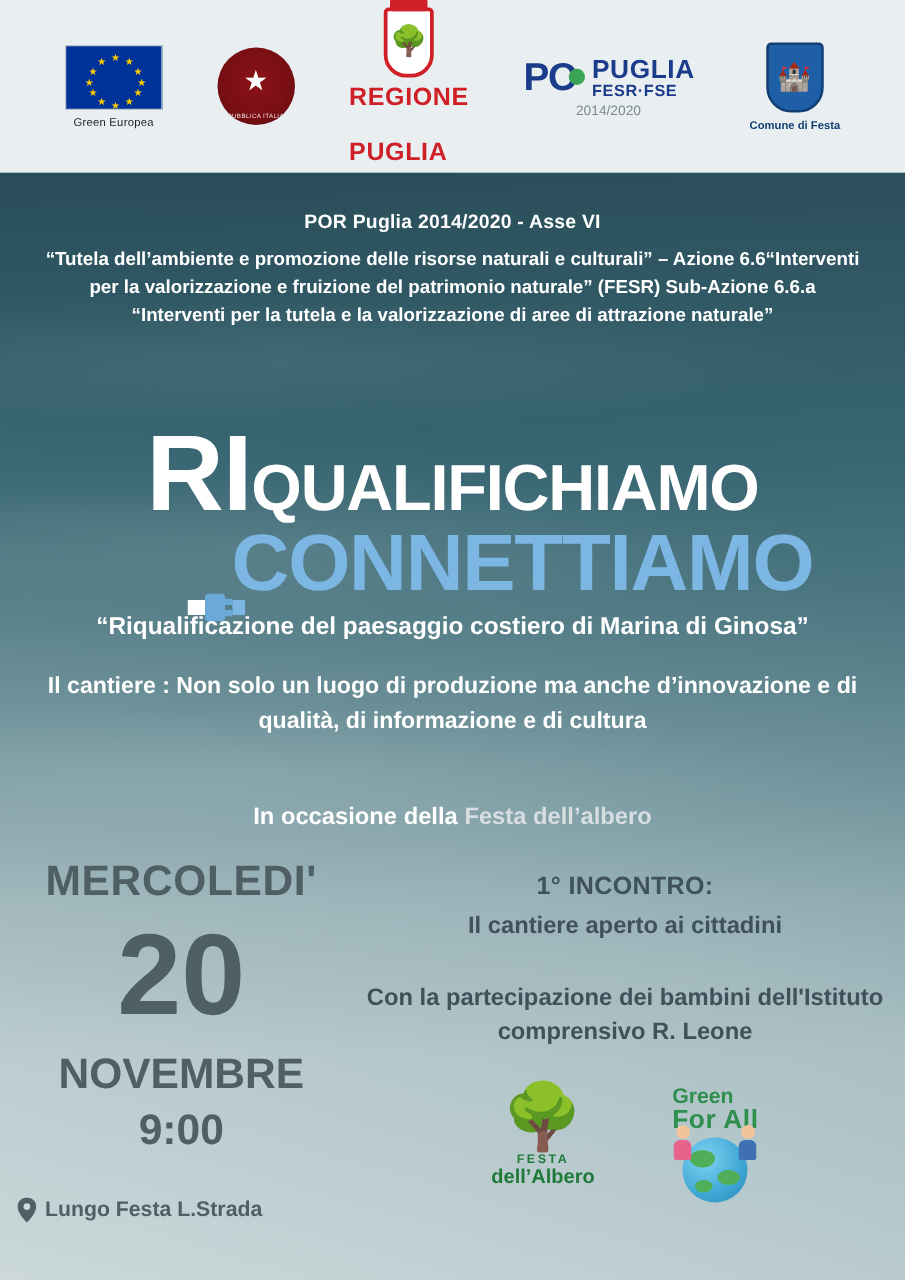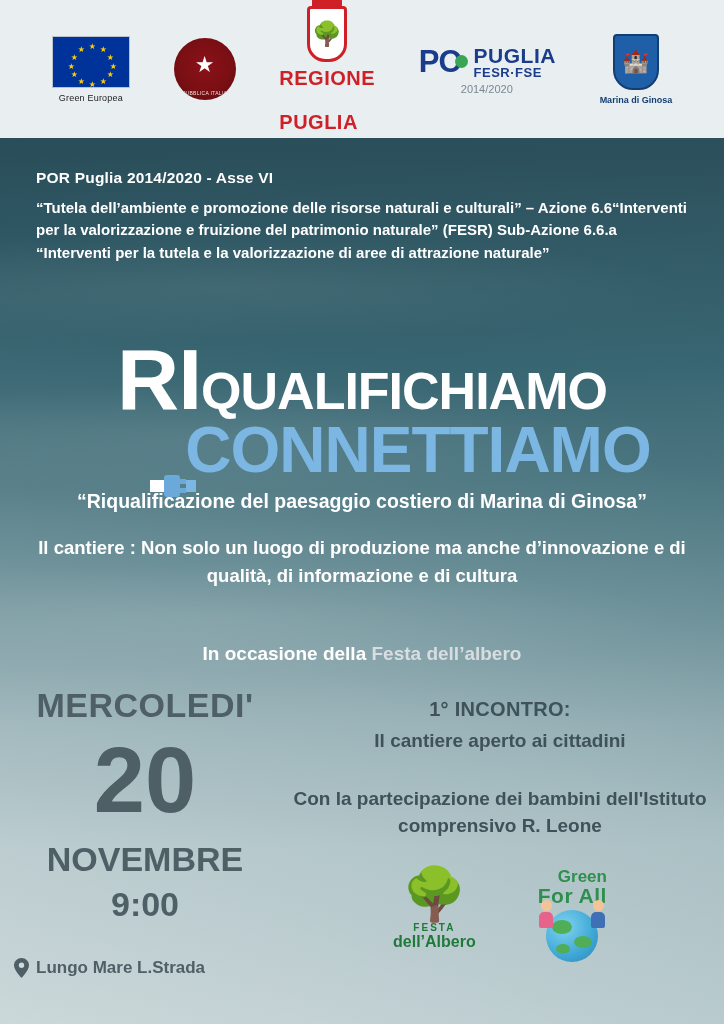--- a/index.html
+++ b/index.html
@@ -106,21 +106,21 @@
   .wave {
     position: absolute; left: 0; width: 724px; height: 120px; opacity: .15;
     background: radial-gradient(ellipse at 30% 50%, rgba(255,255,255,.5) 0%, rgba(255,255,255,0) 65%);
   }
   .w1 { top: 90px; }
   .w2 { top: 240px; }
   .w3 { top: 420px; }
 
   .program {
     position: absolute; top: 28px; left: 36px; width: 652px;
-    text-align: left; line-height: 1.52;
+    text-align: center; line-height: 1.52;
   }
   .program .head { font-size: 15.5px; font-weight: bold; letter-spacing: .2px; margin-bottom: 7px; }
   .program .sub { font-size: 15px; font-weight: 600; }
 
   .title-block {
     position: absolute; top: 192px; left: 0; width: 724px; text-align: center;
   }
   .line1, .line2 { position: relative; display: inline-block; }
   .ri {
     font-size: 86px; font-weight: bold; color: #ffffff; letter-spacing: -1px;
@@ -181,21 +181,21 @@
   .bottom-logos {
     position: absolute; top: 730px; left: 300px; width: 400px; height: 150px;
     display: flex; align-items: flex-start; justify-content: center; gap: 62px;
   }
   .festa { display: flex; flex-direction: column; align-items: center; }
   .festa-tree { font-size: 52px; color: #1f7a3a; line-height: 1; }
   .festa-t1 { font-size: 10px; font-weight: bold; color: #1f7a3a; letter-spacing: 2px; margin-top: 2px; text-align: center;}
   .festa-t2 { font-size: 16px; font-weight: bold; color: #1f7a3a; }
 
   .green { display: flex; flex-direction: column; align-items: center; }
-  .green-words { display: flex; flex-direction: column; align-items: flex-end; line-height: 1; }
+  .green-words { display: flex; flex-direction: column; align-items: flex-start; line-height: 1; }
   .green-w1 { font-size: 17px; font-weight: bold; color: #2f8f4e; }
   .green-w2 { font-size: 21px; font-weight: bold; color: #2f8f4e; letter-spacing: .5px; }
   .green-earth {
     width: 52px; height: 52px; border-radius: 50%;
     background: radial-gradient(circle at 35% 32%, #7fd3f0 0%, #3fa7d6 60%, #2b86b3 100%);
     position: relative; margin-top: 4px; overflow: hidden;
   }
   .green-earth .land {
     position: absolute; background: #4fae57; border-radius: 50%;
   }
@@ -263,21 +263,21 @@
           <span class="t2">FESR·FSE</span>
         </span>
       </div>
       <div class="fesr-years">2014/2020</div>
     </div>
 
     <div class="logo">
       <div class="comune-shield">
         <span class="comune-castle">🏰</span>
       </div>
-      <div class="comune-label">Marina di Ginosa</div>
+      <div class="comune-label">Comune di Festa</div>
     </div>
   </div>
 
   <div class="body-wrap">
     <div class="wave w1"></div>
     <div class="wave w2"></div>
     <div class="wave w3"></div>
 
     <div class="program">
       <div class="head">POR Puglia 2014/2020 - Asse VI</div>
@@ -313,21 +313,21 @@
       <div class="dnum">20</div>
       <div class="dmon">NOVEMBRE</div>
       <div class="dtime">9:00</div>
     </div>
 
     <div class="place">
       <svg class="pin" viewBox="0 0 15 20">
         <path d="M7.5 0C3.4 0 0 3.3 0 7.3 0 12.6 7.5 20 7.5 20S15 12.6 15 7.3C15 3.3 11.6 0 7.5 0z" fill="#4e5f66"></path>
         <circle cx="7.5" cy="7.2" r="2.7" fill="#cfdbdd"></circle>
       </svg>
-      <span>Lungo Mare L.Strada</span>
+      <span>Lungo Festa L.Strada</span>
     </div>
 
     <div class="right-col">
       <div class="inc-title">1° INCONTRO:</div>
       <div class="inc-sub">Il cantiere aperto ai cittadini</div>
       <div class="partecip">Con la partecipazione dei bambini dell'Istituto comprensivo R. Leone</div>
     </div>
 
     <div class="bottom-logos">
       <div class="festa">

